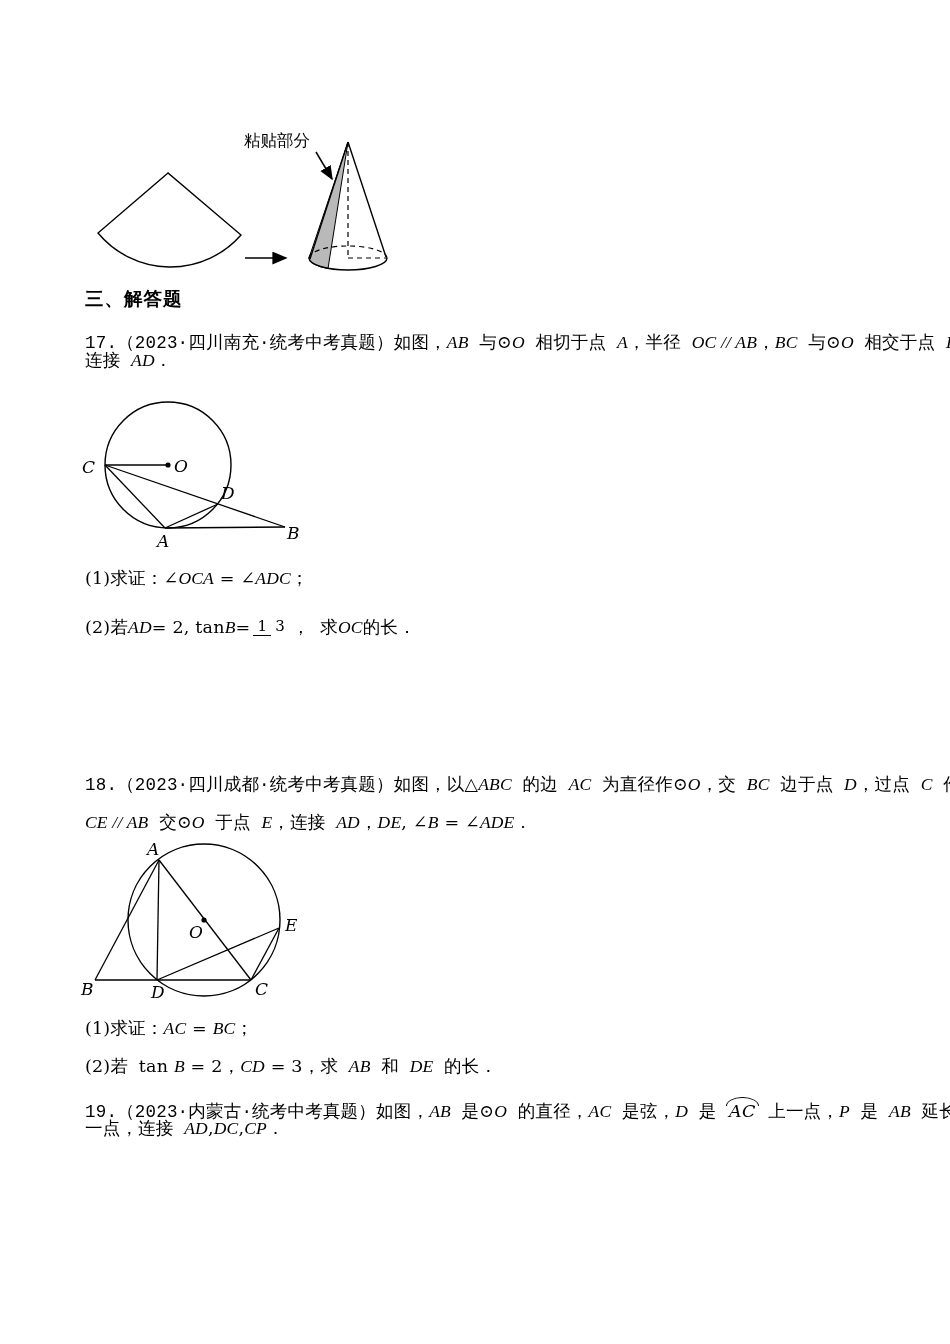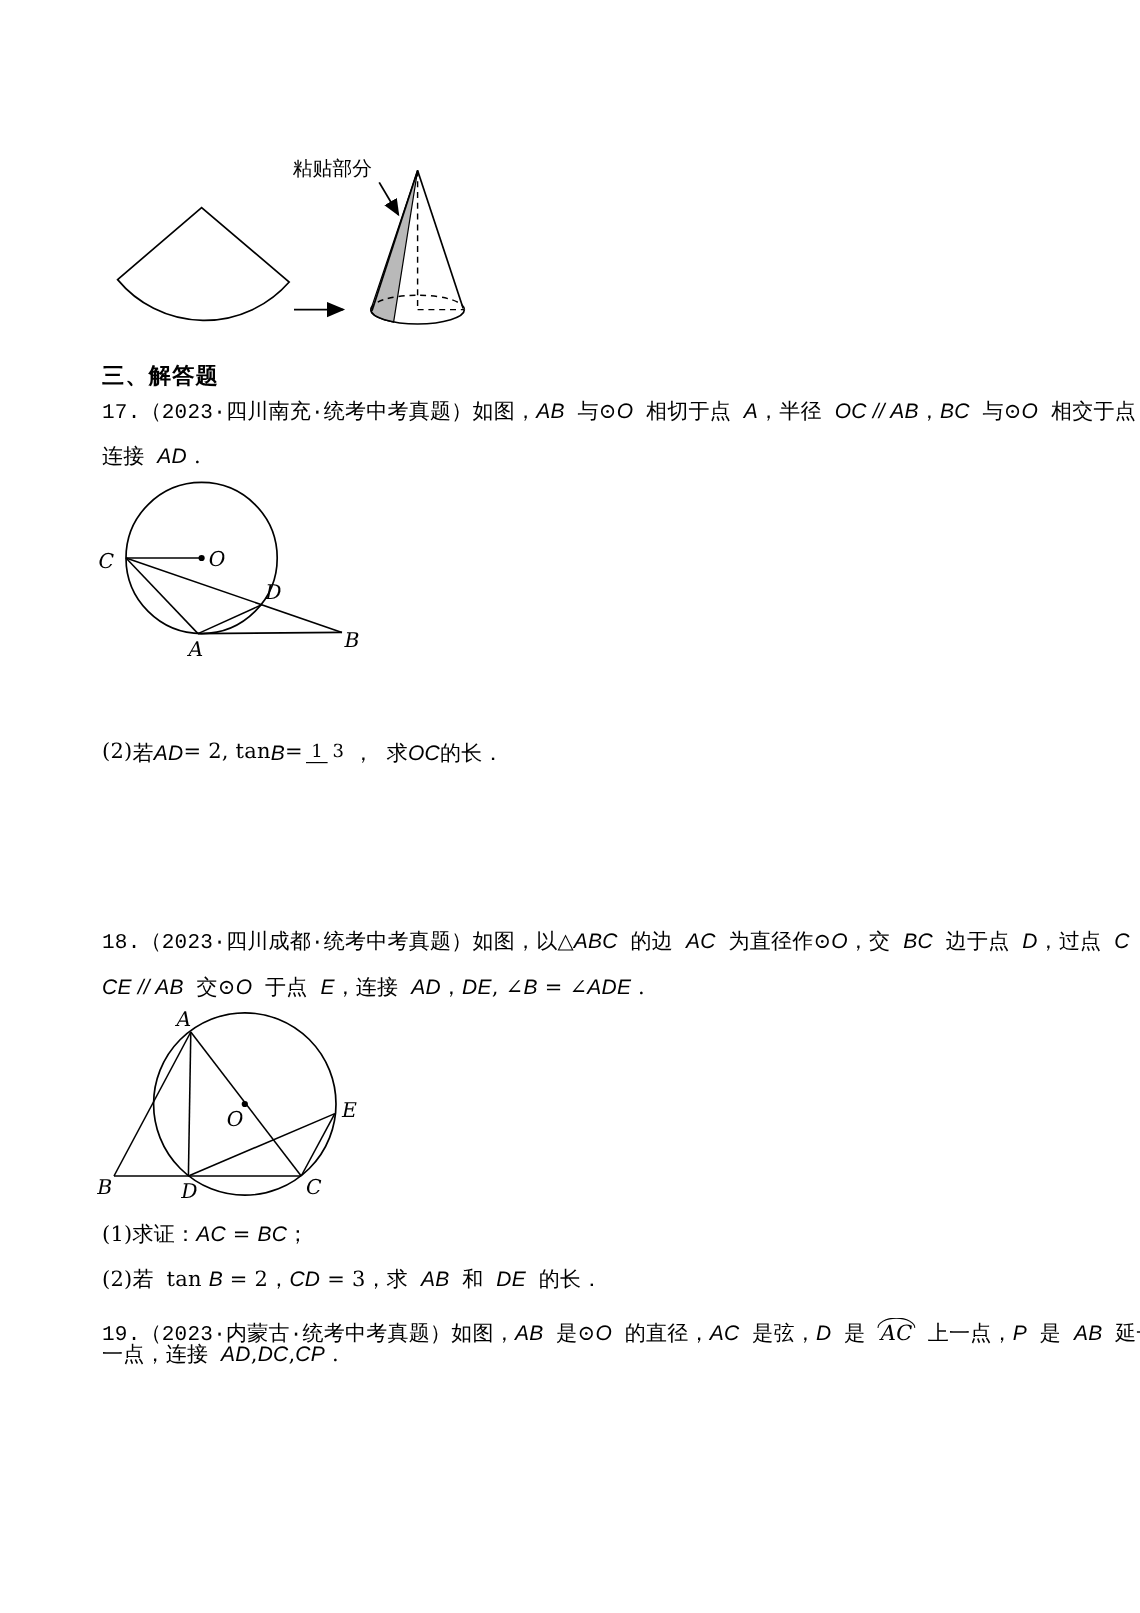--- a/index.html
+++ b/index.html
@@ -2,23 +2,23 @@
 <html><head>
 <meta charset="utf-8">
 <style>
   html,body{margin:0;padding:0;background:#ffffff;}
   .page{position:relative;width:950px;height:1344px;background:#fff;color:#000;
         font-family:"DejaVu Serif",serif;overflow:hidden;}
   .line{position:absolute;font-size:17.5px;white-space:nowrap;letter-spacing:0.2px;}
   .line span{display:inline;}
   .cn{font-family:Liberation Mono, monospace;font-style:normal;}
   .rm{font-family:"DejaVu Serif",serif;font-style:normal;}
-  .it{font-family:Liberation Sans, sans-serif;font-style:italic;}
+  .it{font-family:Liberation Serif, serif;font-style:italic;}
   .sec{position:absolute;left:85px;top:286px;font-size:18.5px;font-weight:bold;
-       font-family:Liberation Mono, monospace;letter-spacing:1px;margin-top:14px;}
+       font-family:Liberation Mono, monospace;letter-spacing:1px;}
   .flexline{display:flex;align-items:center;height:50px;}
   .frac{display:inline-flex;flex-direction:column;align-items:center;font-size:15px;
         line-height:1.15;margin:0 3px;vertical-align:middle;font-family:"DejaVu Serif",serif;}
   .fn{border-bottom:1.2px solid #000;padding:0 4px;}
   .fd{padding:0 4px;}
   .arcspan{position:relative;font-style:italic;display:inline-block;padding:0 2px;margin-top:0;}
   .arcspan::before{content:"";position:absolute;left:-1px;right:-1px;top:-4px;height:8px;
         border-top:1.4px solid #000;border-left:1.4px solid #000;border-right:1.4px solid #000;
         border-radius:50% 50% 0 0 / 100% 100% 0 0;}
   svg{position:absolute;overflow:visible;}
@@ -49,37 +49,38 @@
     <line x1="268" y1="30" x2="268" y2="146" stroke="#000" stroke-width="1.2" stroke-dasharray="5 4"></line>
     <line x1="268" y1="146" x2="307" y2="146" stroke="#000" stroke-width="1.2" stroke-dasharray="5 4"></line>
 
     <text class="cnlabel" x="164" y="34">粘贴部分</text>
     <line x1="236" y1="40" x2="252" y2="67" stroke="#000" stroke-width="1.5" marker-end="url(#ah)"></line>
   </svg>
 
   <div class="sec">三、解答题</div>
 
   <div class="line" style="left:85px;top:330px;"><span class="cn">17.（2023·四川南充·统考中考真题）如图，</span><span class="it">AB</span><span class="cn"> 与</span><span class="rm">⊙</span><span class="it">O</span><span class="cn"> 相切于点 </span><span class="it">A</span><span class="cn">，半径 </span><span class="it">OC</span><span class="it"> // </span><span class="it">AB</span><span class="cn">，</span><span class="it">BC</span><span class="cn"> 与</span><span class="rm">⊙</span><span class="it">O</span><span class="cn"> 相交于点 </span><span class="it">D</span><span class="cn">，</span></div>
-  <div class="line" style="left:85px;top:368px;"><span class="cn">连接 </span><span class="it">AD</span><span class="rm"> .</span></div>
+  <div class="line" style="left:85px;top:348px;"><span class="cn">连接 </span><span class="it">AD</span><span class="rm"> .</span></div>
 
   <svg style="left:70px;top:398px;" width="250" height="158" viewBox="0 0 250 158">
     <circle cx="98" cy="67" r="63" fill="none" stroke="#000" stroke-width="1.4"></circle>
     <line x1="35" y1="67" x2="98" y2="67" stroke="#000" stroke-width="1.3"></line>
     <circle cx="98" cy="67" r="2.6" fill="#000"></circle>
     <line x1="35" y1="67" x2="215" y2="129" stroke="#000" stroke-width="1.3"></line>
     <line x1="35" y1="67" x2="95" y2="130" stroke="#000" stroke-width="1.3"></line>
     <line x1="95" y1="130" x2="148" y2="106" stroke="#000" stroke-width="1.3"></line>
     <line x1="95" y1="130" x2="215" y2="129" stroke="#000" stroke-width="1.3"></line>
     <text x="12" y="75">C</text>
     <text x="104" y="74">O</text>
     <text x="151" y="101">D</text>
     <text x="87" y="149">A</text>
     <text x="217" y="141">B</text>
   </svg>
 
+  <div class="line" style="left:85px;top:566px;"><span class="rm">(1)</span><span class="cn">求证：</span><span class="rm">∠</span><span class="it">OCA</span><span class="rm"> = </span><span class="rm">∠</span><span class="it">ADC</span><span class="cn">；</span></div>
   <div class="line flexline" style="left:85px;top:602px;">
       <span class="rm">(2)</span>
       <span class="cn">若 </span>
       <span class="it">AD</span>
       <span class="rm"> = 2, tan</span>
       <span class="it">B</span>
       <span class="rm"> = </span>
       <span class="frac"><span class="fn">1</span><span class="fd">3</span></span>
       <span class="cn">， 求 </span>
       <span class="it">OC</span>

